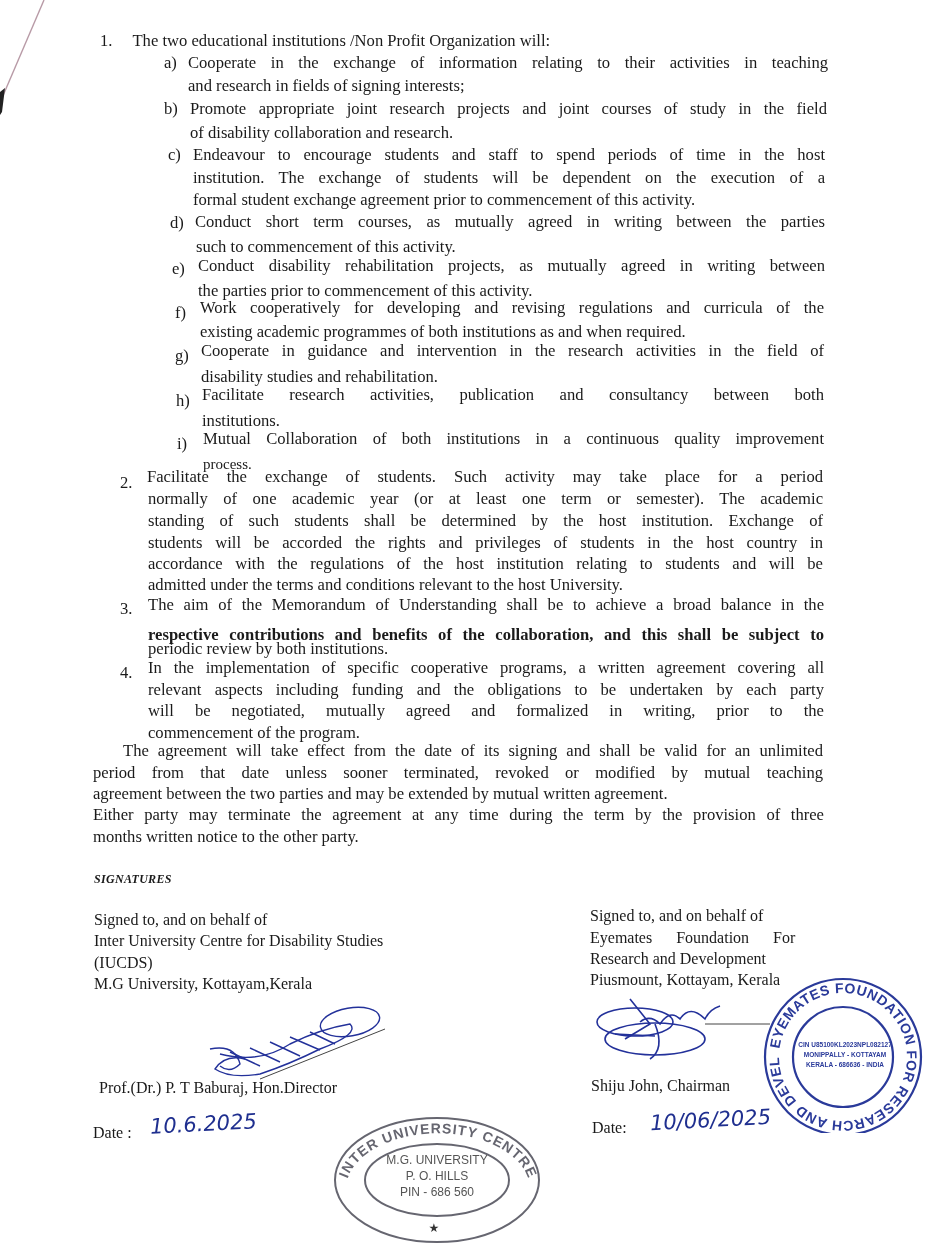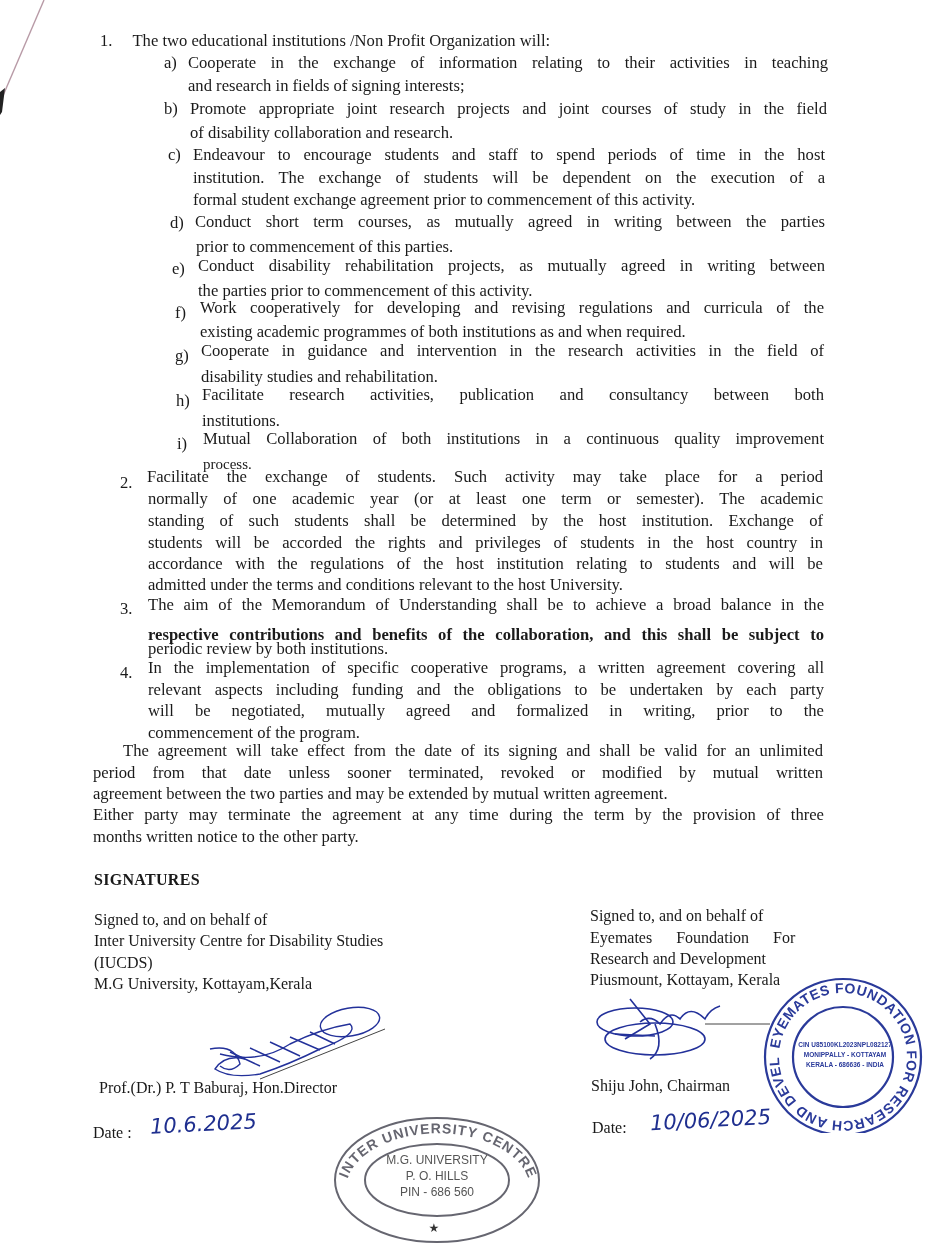--- a/index.html
+++ b/index.html
@@ -12,21 +12,21 @@
   }
   .page { position: absolute; left: 0; top: 0; width: 928px; height: 1259px; }
   .edge-line { position: absolute; left: 0; top: 0; width: 60px; height: 130px; }
   .line {
     position: absolute;
     font-size: 16.6px;
     line-height: 21px;
     white-space: nowrap;
   }
   .j { text-align: justify; text-align-last: justify; }
-  .sig-head { font-weight: bold; font-size: 16px; letter-spacing: 0.3px; }
+  .sig-head { font-weight: bold; font-size: 12px; letter-spacing: 0.3px; font-style: italic; }
   .sig-text { font-size: 16px; line-height: 21px; text-align: center; }
   .hand { font-family: "DejaVu Sans", sans-serif; font-style: italic; color: #1f2f8f; font-size: 21px; }
   svg.sig { position: absolute; overflow: visible; }
   .stamp-left { position: absolute; left: 328px; top: 1112px; width: 218px; height: 132px; }
   .stamp-right { position: absolute; left: 755px; top: 975px; width: 170px; height: 158px; }
 </style>
 </head>
 <body>
 
 <div class="page">
@@ -51,21 +51,21 @@
     <div class="line j" style="left:190px; top:98px; width:637px;">Promote appropriate joint research projects and joint courses of study in the field</div>
     <div class="line" style="left:190px; top:122px;">of disability collaboration and research.</div>
 
     <div class="line" style="left:168px; top:144px;">c)</div>
     <div class="line j" style="left:193px; top:144px; width:632px;">Endeavour to encourage students and staff to spend periods of time in the host</div>
     <div class="line j" style="left:193px; top:167px; width:632px;">institution.  The exchange of students will be dependent on the execution of a</div>
     <div class="line" style="left:193px; top:189px;">formal student exchange agreement prior to commencement of this activity.</div>
 
     <div class="line" style="left:170px; top:212px;">d)</div>
     <div class="line j" style="left:195px; top:211px; width:630px;">Conduct short term courses, as mutually agreed in writing between the parties</div>
-    <div class="line" style="left:196px; top:236px;">prior to commencement of this parties.</div>
+    <div class="line" style="left:196px; top:236px;">such to commencement of this activity.</div>
 
     <div class="line" style="left:172px; top:258px;">e)</div>
     <div class="line j" style="left:198px; top:255px; width:627px;">Conduct disability rehabilitation projects, as mutually agreed in writing between</div>
     <div class="line" style="left:198px; top:280px;">the parties prior to commencement of this activity.</div>
 
     <div class="line" style="left:175px; top:302px;">f)</div>
     <div class="line j" style="left:200px; top:297px; width:624px;">Work cooperatively for developing and revising regulations and curricula of the</div>
     <div class="line" style="left:200px; top:321px;">existing academic programmes of both institutions as and when required.</div>
 
     <div class="line" style="left:175px; top:345px;">g)</div>
@@ -101,21 +101,21 @@
   <div>
     <div class="line" style="left:120px; top:662px;">4.</div>
     <div class="line j" style="left:148px; top:657px; width:676px;">In the implementation of specific cooperative programs, a written agreement covering all</div>
     <div class="line j" style="left:148px; top:679px; width:676px;">relevant aspects including funding and the obligations to be undertaken by each party</div>
     <div class="line j" style="left:148px; top:700px; width:676px;">will be negotiated, mutually agreed and formalized in writing, prior to the</div>
     <div class="line" style="left:148px; top:722px;">commencement of the program.</div>
   </div>
 
   <div>
     <div class="line j" style="left:123px; top:740px; width:700px;">The agreement will take effect from the date of its signing and shall be valid for an unlimited</div>
-    <div class="line j" style="left:93px; top:762px; width:730px;">period from that date unless sooner terminated, revoked or modified by mutual written</div>
+    <div class="line j" style="left:93px; top:762px; width:730px;">period from that date unless sooner terminated, revoked or modified by mutual teaching</div>
     <div class="line" style="left:93px; top:783px;">agreement between the two parties and may be extended by mutual written agreement.</div>
   </div>
 
   <div>
     <div class="line j" style="left:93px; top:804px; width:731px;">Either party may terminate the agreement at any time during the term by the provision of three</div>
     <div class="line" style="left:93px; top:826px;">months written notice to the other party.</div>
   </div>
 
   <div class="line sig-head" style="left:94px; top:869px;">SIGNATURES</div>
 

